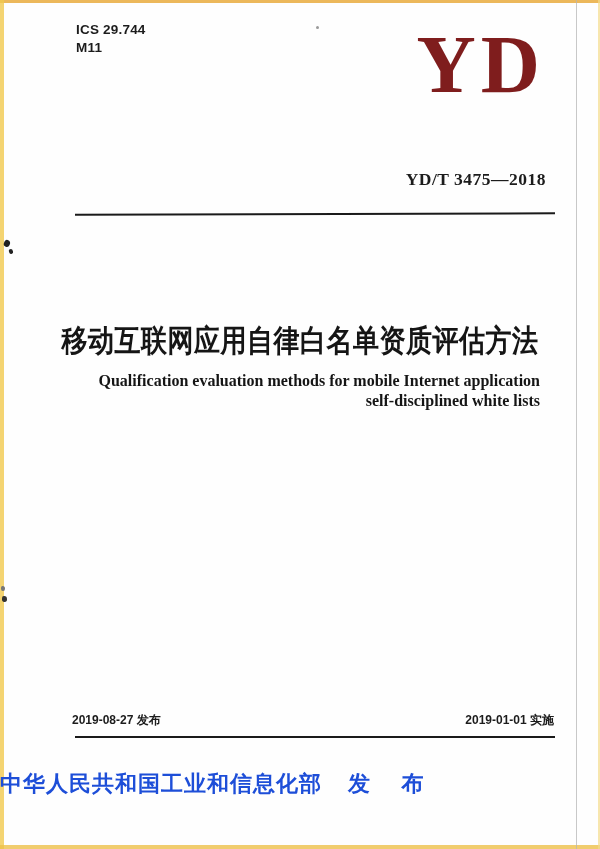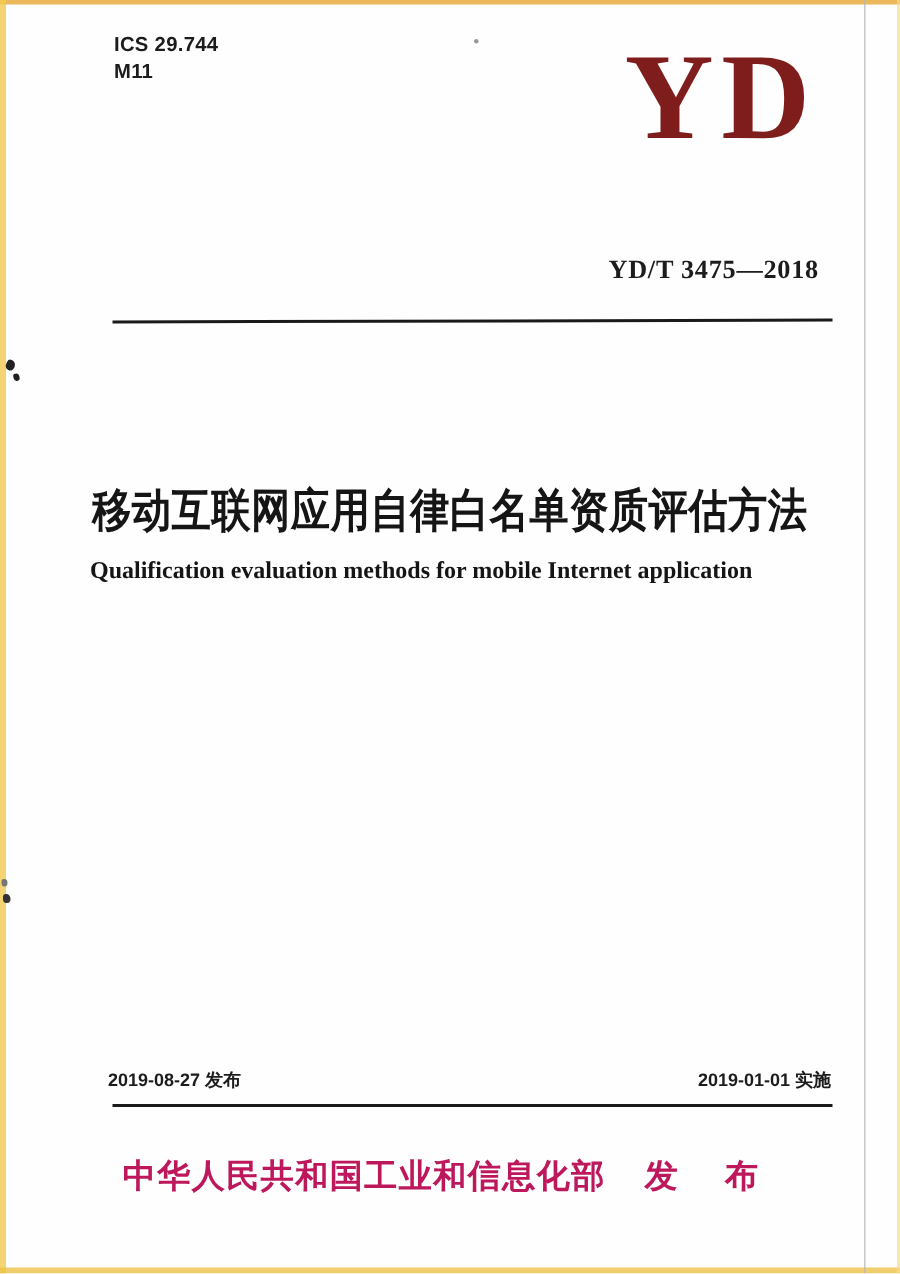--- a/index.html
+++ b/index.html
@@ -62,38 +62,37 @@
   .title-zh {
     position: absolute; left: 0; top: 323px; width: 100%;
     text-align: center;
     font-weight: bold; font-size: 26px;
     transform: scaleY(1.18);
     letter-spacing: 0.5px;
     color: #151515;
   }
   .title-en {
     position: absolute; left: 60px; top: 371px; width: 480px;
-    text-align: left;
+    text-align: right;
     font-family: "Liberation Serif", "DejaVu Serif", serif;
     font-weight: bold; font-size: 16px; line-height: 20px;
     color: #151515;
   }
 
   
   .date-row {
     position: absolute; left: 72px; top: 712px; width: 482px;
     display: flex; justify-content: space-between;
     font-weight: bold; font-size: 12px;
   }
   .publisher-row {
     position: absolute; left: 0; top: 769px; width: 100%;
-    text-align: center;
     font-family: "Liberation Serif", "DejaVu Serif", serif;
     font-weight: bold; font-size: 22px; letter-spacing: 1px;
-    color: #be185d;
+    color: #1d4ed8;
   }
   .publish-action { margin-left: 26px; letter-spacing: 13px; }
 
   
   .speck { position: absolute; background: #222; border-radius: 40% 60% 50% 50%; }
   .speck-a1 { left: 4px;  top: 240px; width: 6px; height: 7px; transform: rotate(25deg); }
   .speck-a2 { left: 9px;  top: 249px; width: 4px; height: 5px; transform: rotate(-15deg); }
   .speck-b1 { left: 1px;  top: 586px; width: 4px; height: 5px; background: #777; }
   .speck-b2 { left: 2px;  top: 596px; width: 5px; height: 6px; background: #333; }
   .speck-c1 { left: 316px; top: 26px; width: 3px; height: 3px; background: #9a9a9a; border-radius: 50%; }
@@ -114,20 +113,21 @@
     <div>M11</div>
   </div>
   <div class="logo">YD</div>
 
   <div class="standard-number">YD/T 3475—2018</div>
   <div class="rule rule-header"></div>
 
   <div class="title-zh">移动互联网应用自律白名单资质评估方法</div>
   <div class="title-en">
     <div>Qualification evaluation methods for mobile Internet application</div>
+    <div>self-disciplined white lists</div>
   </div>
 
   <div class="date-row">
     <span>2019-08-27 发布</span>
     <span>2019-01-01 实施</span>
   </div>
   <div class="rule rule-footer"></div>
   <div class="publisher-row">
     <span>中华人民共和国工业和信息化部</span><span class="publish-action">发 布</span>
   </div>

